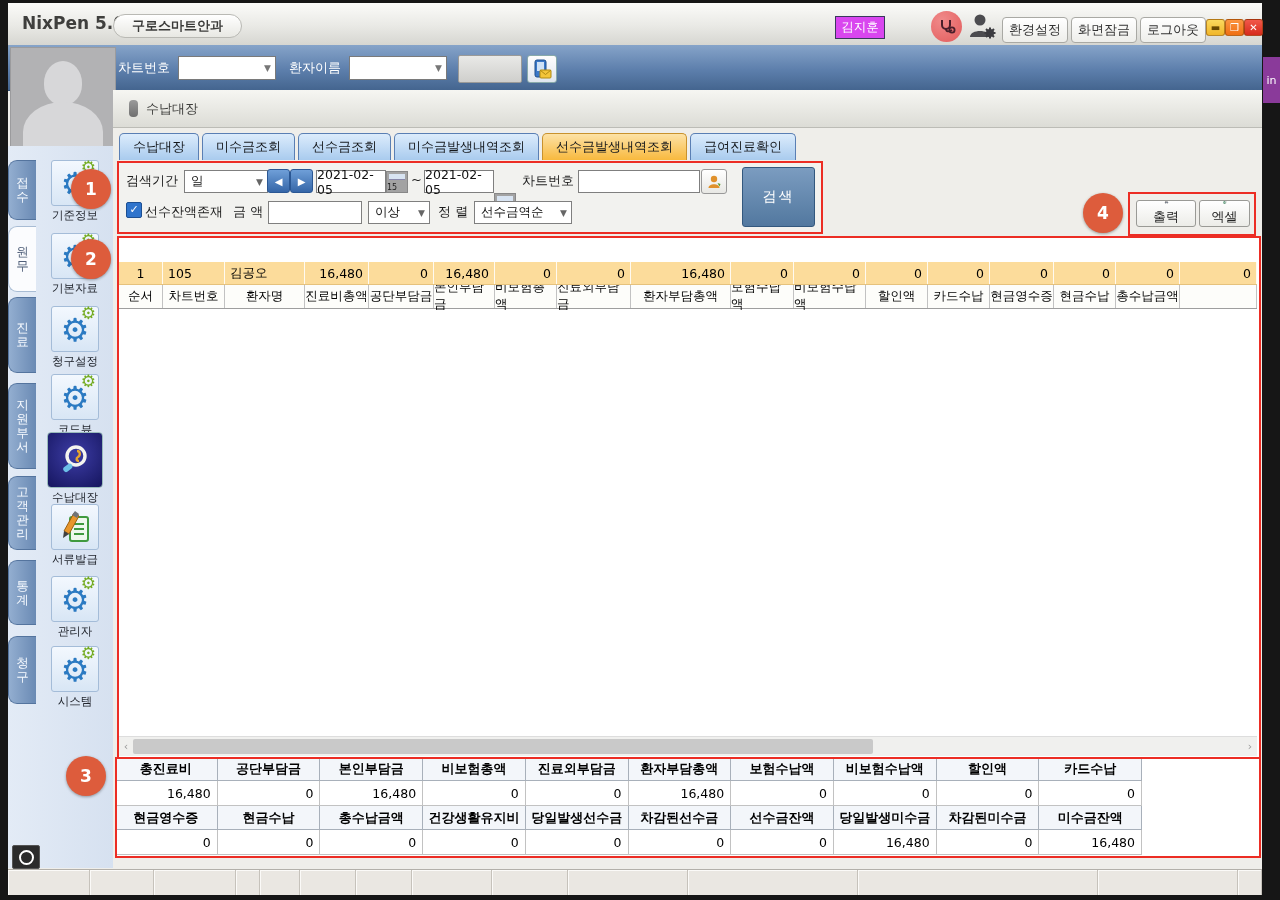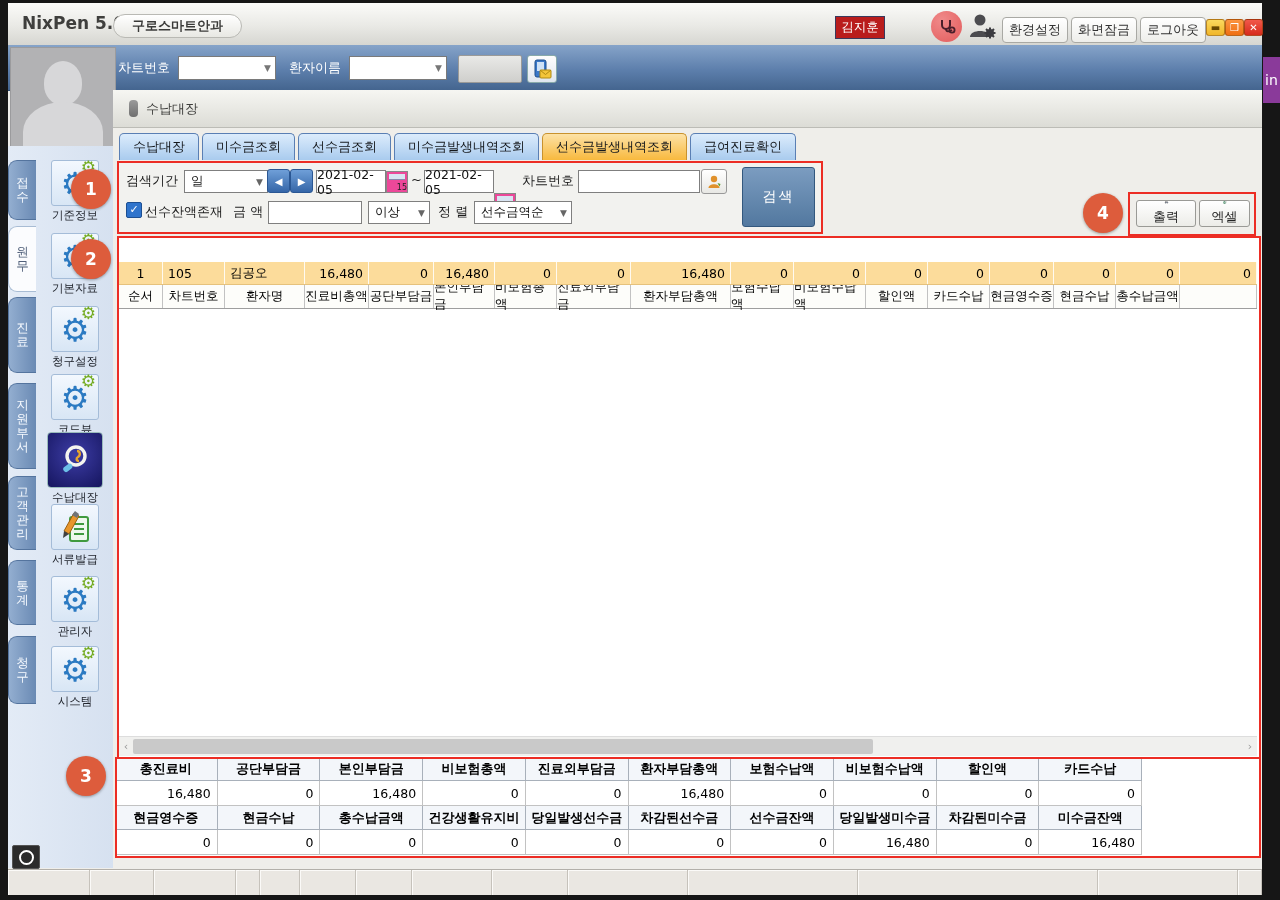--- a/index.html
+++ b/index.html
@@ -8,21 +8,21 @@
   .abs{position:absolute;}
 
   
   .win-bg{left:8px;top:3px;width:1254px;height:890px;background:#efeeea;}
   .titlebar{left:8px;top:3px;width:1254px;height:42px;
     background:linear-gradient(#fbfbf9,#e9e9e5 55%,#d6d6d1);border-bottom:1px solid #bdbdb8;}
   .app-title{left:22px;top:13px;font-size:17px;font-weight:bold;color:#3f3f3d;}
   .clinic-pill{left:113px;top:14px;height:20px;padding:1px 18px;border:1px solid #b9b9b4;border-radius:12px;
     background:linear-gradient(#ffffff,#e8e8e3);font-size:13px;font-weight:bold;color:#3a3a38;
     display:flex;align-items:center;}
-  .user-badge{left:835px;top:16px;width:48px;height:21px;background:#b91c1c;border:1px solid #39395c;
+  .user-badge{left:835px;top:16px;width:48px;height:21px;background:#d946ef;border:1px solid #39395c;
     color:#fff;font-size:12.5px;display:flex;align-items:center;justify-content:center;}
   .steth-circle{left:931px;top:11px;width:31px;height:31px;border-radius:50%;
     background:radial-gradient(circle at 35% 30%,#f08a8a,#e25b5b);display:flex;align-items:center;justify-content:center;}
   .tb-btn{top:17px;height:24px;border:1px solid #a9a9a4;border-radius:4px;background:linear-gradient(#ffffff,#eeeeea);
     font-size:13px;color:#333;display:flex;align-items:center;justify-content:center;}
   .winctl{top:19px;width:17px;height:15px;border-radius:3px;border:1px solid rgba(120,60,0,.5);
     display:flex;align-items:center;justify-content:center;font-size:10px;font-weight:bold;line-height:1;}
   .wc-min{left:1206px;background:linear-gradient(#fbd95e,#f0b62a);color:#6b4a00;}
   .wc-res{left:1225px;background:linear-gradient(#fb9440,#ef6f14);color:#fff;}
   .wc-close{left:1244px;background:linear-gradient(#f1584a,#d62a1c);color:#fff;}
@@ -75,22 +75,22 @@
   .ctab.active{background:linear-gradient(#fde2a6,#f8b93e);border-color:#c9922d;}
 
   
   .filterbox{left:117px;top:161px;width:704px;height:71px;background:#f2f2ef;}
   .f-label{font-size:13px;color:#1d1d1d;}
   .f-select,.f-input,.f-date{height:21px;background:#fff;border:1px solid #7f7f7f;font-size:12.5px;color:#111;
     display:flex;align-items:center;box-sizing:content-box;}
   .f-select .arrow{margin-left:auto;margin-right:4px;color:#666;font-size:9px;}
   .nav-btn{width:21px;height:22px;border-radius:3px;border:1px solid #2a5794;color:#fff;font-size:10px;
     background:linear-gradient(#6f9fd8,#3566a8);display:flex;align-items:center;justify-content:center;}
-  .cal-btn{width:20px;height:20px;background:#ec4899;border:1px solid #888;position:relative;font-size:8px;
-    display:flex;align-items:flex-end;justify-content:flex-end;color:#222;}
+  .cal-btn{width:20px;height:20px;background:#a3a3a3;border:1px solid #888;position:relative;font-size:8px;
+    display:flex;align-items:flex-end;justify-content:flex-start;color:#222;}
   .cal-btn::before{content:"";position:absolute;left:2px;top:2px;right:2px;height:5px;background:#d8e4f2;border-bottom:1px solid #88a;}
   .chk{width:14px;height:14px;background:#2f74cc;border:1px solid #1d4f92;border-radius:2px;color:#fff;
     font-size:11px;line-height:13px;text-align:center;}
   .search-btn{left:742px;top:167px;width:71px;height:58px;border:1px solid #33587e;border-radius:3px;
     background:linear-gradient(#7b9cc0,#52789f);color:#fff;font-size:14px;letter-spacing:2px;
     display:flex;align-items:center;justify-content:center;}
   .action-btn{top:200px;height:25px;border:1px solid #9a9a96;border-radius:3px;background:linear-gradient(#fff,#ecece8);
     font-size:13px;color:#222;display:flex;align-items:center;justify-content:center;gap:4px;flex-direction:column;}
 
   
@@ -115,21 +115,21 @@
 
   
   .statusbar{left:8px;top:869px;width:1254px;height:25px;background:#eae7e2;border-top:1px solid #b3b0aa;display:flex;}
   .st-seg{height:100%;border-right:1px solid #c6c2bb;box-shadow:inset 1px 1px 0 #fbfaf8;box-sizing:border-box;}
 
   
   .ann-box{border:2px solid #ec2d24;pointer-events:none;z-index:6;}
   .ann-circle{width:40px;height:40px;border-radius:50%;background:#dd5c3c;box-shadow:0 1px 3px rgba(0,0,0,.35);
     color:#fff;font-size:17px;font-weight:bold;display:flex;align-items:center;justify-content:center;z-index:7;pointer-events:none;}
 
-  .side-badge{left:1263px;top:57px;width:17px;height:46px;background:#8a3a9a;color:#fff;font-size:14px;
+  .side-badge{left:1263px;top:57px;width:17px;height:46px;background:#8a3a9a;color:#fff;font-size:11px;
     display:flex;align-items:center;justify-content:center;}
 </style>
 </head>
 <body>
 
 <div class="stage">
 
   <div class="abs win-bg"></div>
 
   <div class="abs titlebar"></div>

